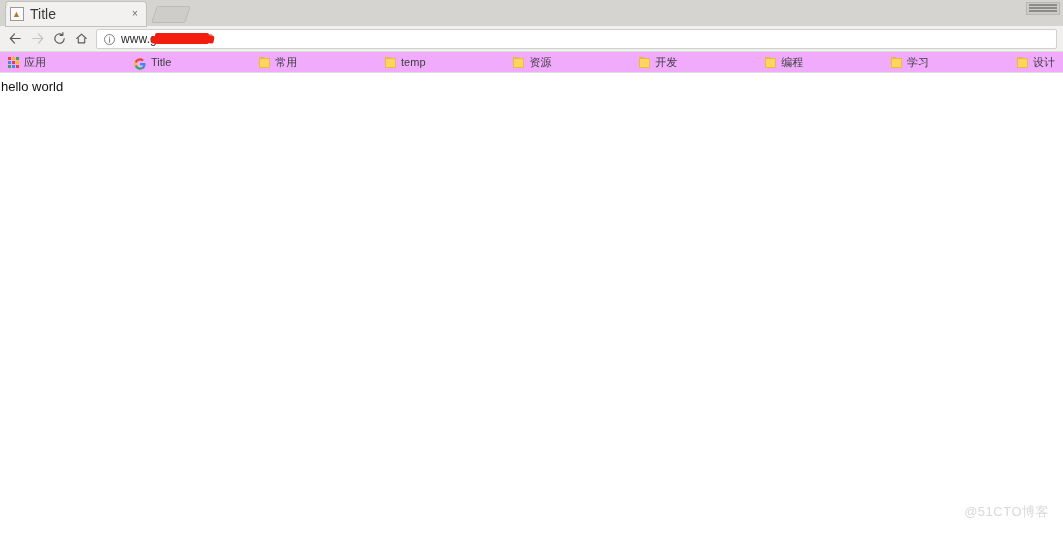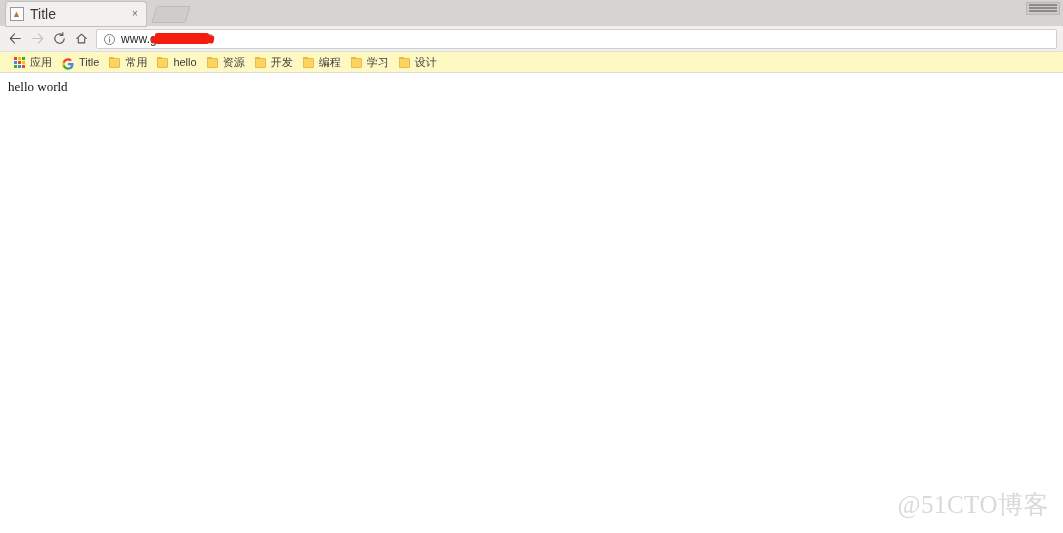--- a/index.html
+++ b/index.html
@@ -202,27 +202,28 @@
     width: 11px;
     height: 8px;
     background: #f41c0e;
     transform: rotate(10deg);
     border-radius: 2px;
   }
 
   
   .bookmarks {
     height: 21px;
-    background: #fef9c3;
+    background: #f0abfc;
     border-bottom: 1px solid #dededd;
     display: flex;
     align-items: center;
-    padding: 0 9px;
-    box-sizing: border-box;
-    flex: 0 0 auto;
+    padding: 0 3px;
+    box-sizing: border-box;
+    flex: 0 0 auto;
+    justify-content: space-between;
   }
   .bm {
     display: flex;
     align-items: center;
     height: 18px;
     padding: 0 5px;
     border-radius: 2px;
     cursor: pointer;
     flex: 0 0 auto;
   }
@@ -276,34 +277,34 @@
 
   
   .page {
     flex: 1 1 auto;
     background: #ffffff;
     position: relative;
     overflow: hidden;
   }
   .page-text {
     position: absolute;
-    left: 8px;
+    left: 1px;
     top: 6px;
     font-size: 13px;
     color: #111111;
-    font-family: Liberation Serif, serif;
+    font-family: Liberation Sans, sans-serif;
   }
   .watermark {
     position: absolute;
     right: 14px;
     bottom: 12px;
-    font-size: 25px;
+    font-size: 13px;
     color: #d9d9d9;
     letter-spacing: 0.5px;
-    font-family: Liberation Serif, serif;
+    font-family: Liberation Sans, sans-serif;
     white-space: nowrap;
     user-select: none;
   }
 </style>
 </head>
 <body>
 
 <div class="browser">
 
   <div class="tabstrip">
@@ -413,21 +414,21 @@
           <span class="body"></span>
         </span>
       <span class="bm-label">常用</span>
     </div>
 
     <div class="bm">
       <span class="folder-icon">
           <span class="tabtop"></span>
           <span class="body"></span>
         </span>
-      <span class="bm-label">hello</span>
+      <span class="bm-label">temp</span>
     </div>
 
     <div class="bm">
       <span class="folder-icon">
           <span class="tabtop"></span>
           <span class="body"></span>
         </span>
       <span class="bm-label">资源</span>
     </div>
 

